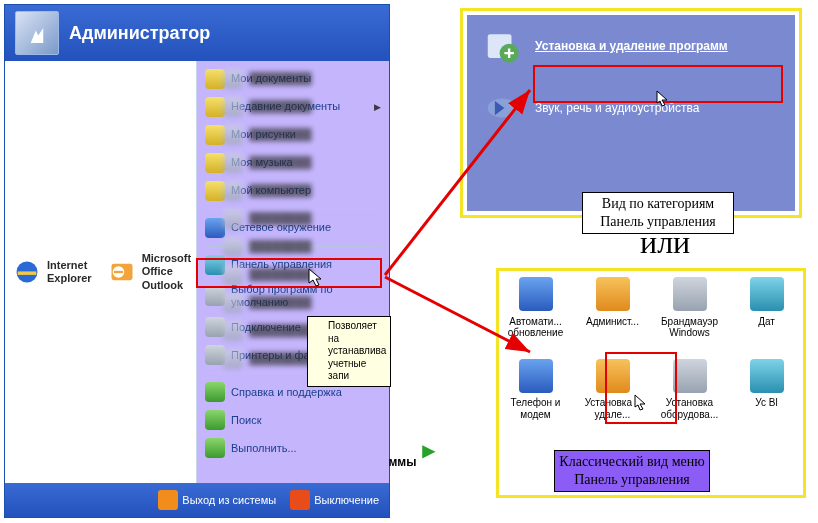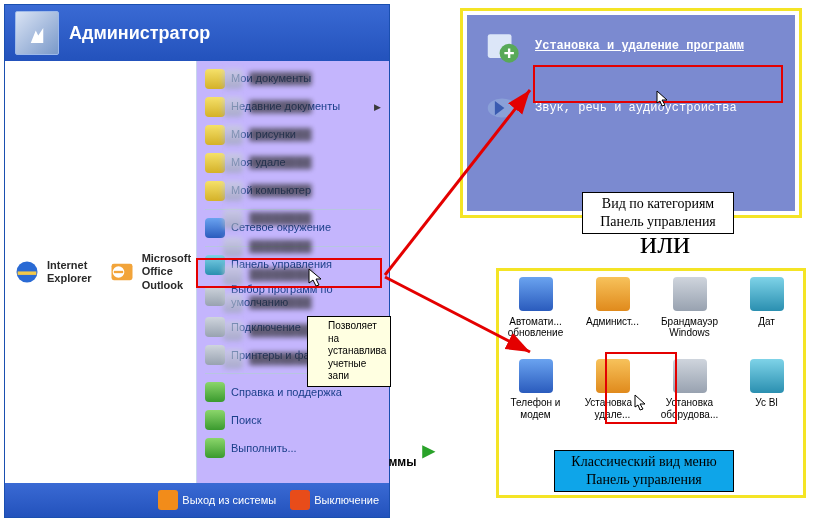--- a/index.html
+++ b/index.html
@@ -102,21 +102,20 @@
     padding: 3px 20px;
     font-size: 10px;
     line-height: 1.25;
     overflow: hidden;
   }
   .catview {
     position: absolute;
     left: 460px; top: 8px;
     width: 342px; height: 210px;
     border: 3px solid #f4e425;
-    font-family: Liberation Mono, monospace;
   }
   .catview-inner {
     position: absolute; inset: 4px;
     background: #7b8ad0;
   }
   .cat-row {
     display: flex; align-items: center;
     padding: 12px 16px; gap: 14px;
     color: #fff; font-size: 12px;
   }
@@ -170,23 +169,23 @@
     width: 72px; height: 72px;
     border: 2px solid #e40000;
     pointer-events: none;
   }
   .cursor2 {
     position: absolute; left: 634px; top: 394px;
     width: 14px; height: 18px; pointer-events: none;
   }
   .cap2 {
     position: absolute; left: 554px; top: 450px;
-    width: 180px;
+    width: 156px;
     border: 1px solid #000;
-    background: #0ea5e9;
+    background: #8b5cf6;
     text-align: center;
     font-family: "Times New Roman", serif;
     font-size: 14px; line-height: 1.3;
     padding: 2px 0;
   }
   svg.arrow { position: absolute; pointer-events: none; }
 
   
   .icon-box { border-radius: 4px; display:inline-block; }
   .c-blue { background: linear-gradient(#6aa3f0,#2a5bbd); }
@@ -295,21 +294,21 @@
             <span class="ic icon-box c-yellow"></span>
             <span class="tx">Недавние документы</span>
             <span class="arrow-r">▶</span>
           </div>
           <div class="sm-item small">
             <span class="ic icon-box c-yellow"></span>
             <span class="tx">Мои рисунки</span>
           </div>
           <div class="sm-item small">
             <span class="ic icon-box c-yellow"></span>
-            <span class="tx">Моя удале</span>
+            <span class="tx">Моя музыка</span>
           </div>
           <div class="sm-item small">
             <span class="ic icon-box c-yellow"></span>
             <span class="tx">Мой компьютер</span>
           </div>
         </div>
       <div class="sm-sep"></div>
       <div id="r2">
           <div class="sm-item small">
             <span class="ic icon-box c-blue"></span>

